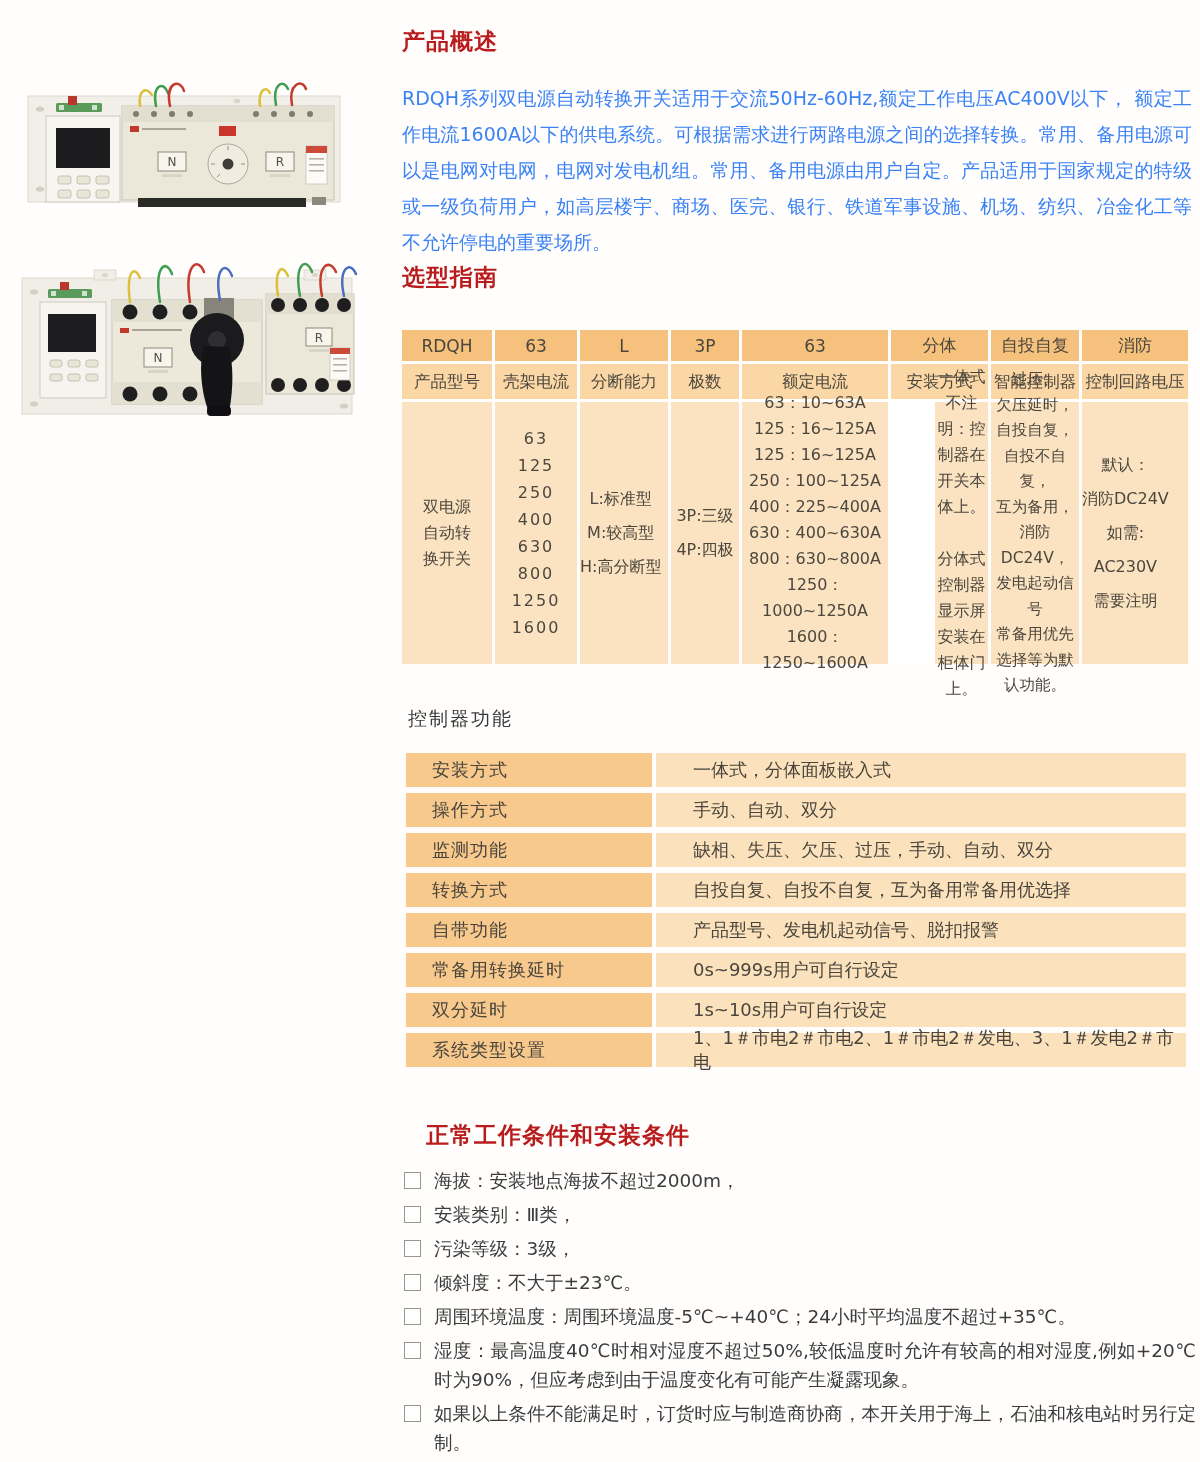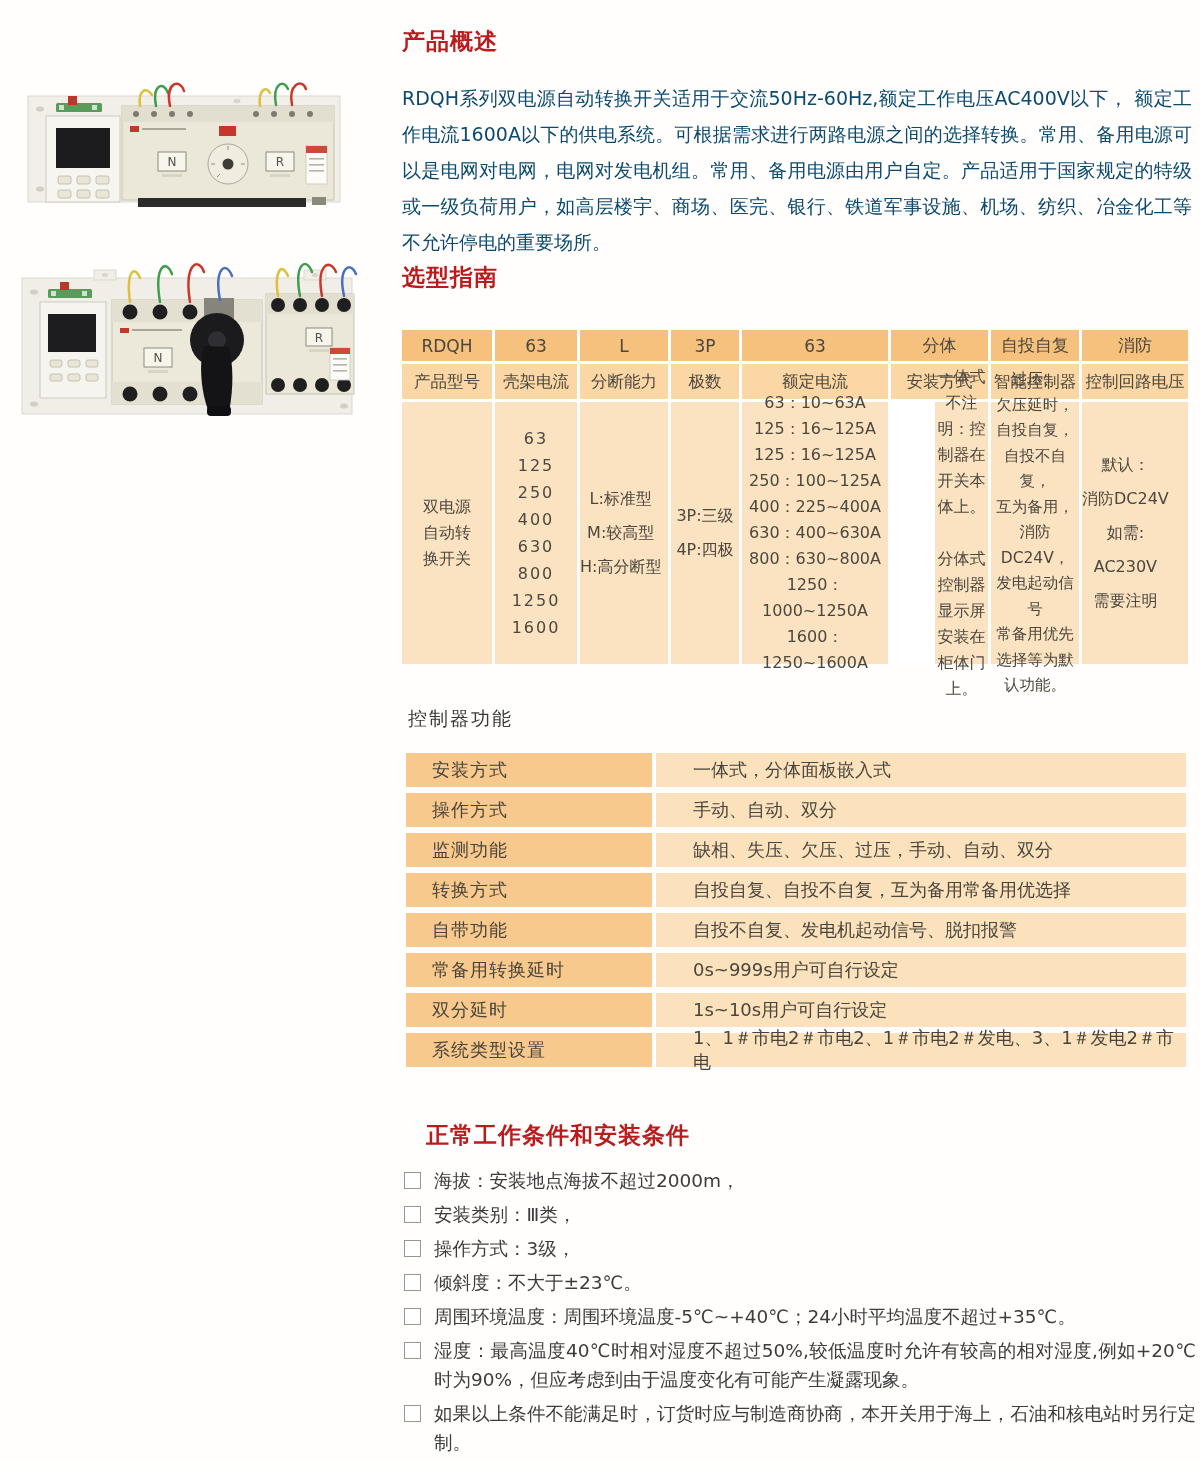--- a/index.html
+++ b/index.html
@@ -17,21 +17,21 @@
   
   .blue-heading {
     position:absolute; left:402px;
     font-size:23px; font-weight:bold; color:#b91c1c; letter-spacing:1px;
   }
   #overview-title   { top:26px; }
   #selection-title  { top:262px; }
   #conditions-title { top:1120px;margin-left:24px; }
   #overview-body {
     position:absolute; left:402px; top:80px; width:790px;
-    font-size:19px; line-height:36px; color:#0c4a6e; text-align:justify;
+    font-size:19px; line-height:36px; color:#3b82f6; text-align:justify;
   }
   #controller-title {
     position:absolute; left:408px; top:706px;
     font-size:19px; color:#3a3a3a; letter-spacing:2px;
   }
   
   #table1 {
     position:absolute; left:402px; top:330px;
     display:grid;
     grid-template-columns:90px 82px 88px 68px 146px 97px 88px 106px;
@@ -345,21 +345,21 @@
   <div id="table2">
     <div class="lab">安装方式</div>
     <div class="val">一体式，分体面板嵌入式</div>
     <div class="lab">操作方式</div>
     <div class="val">手动、自动、双分</div>
     <div class="lab">监测功能</div>
     <div class="val">缺相、失压、欠压、过压，手动、自动、双分</div>
     <div class="lab">转换方式</div>
     <div class="val">自投自复、自投不自复，互为备用常备用优选择</div>
     <div class="lab">自带功能</div>
-    <div class="val">自投不自复、发电机起动信号、脱扣报警</div>
+    <div class="val">产品型号、发电机起动信号、脱扣报警</div>
     <div class="lab">常备用转换延时</div>
     <div class="val">0s~999s用户可自行设定</div>
     <div class="lab">双分延时</div>
     <div class="val">1s~10s用户可自行设定</div>
     <div class="lab">系统类型设置</div>
     <div class="val">1、1＃市电2＃市电2、1＃市电2＃发电、3、1＃发电2＃市电</div>
   </div>
 
   <h2 class="blue-heading" id="conditions-title">正常工作条件和安装条件</h2>
 
@@ -367,21 +367,21 @@
     <div class="chk-item">
       <span class="chk-box"></span>
       <span class="chk-text">海拔：安装地点海拔不超过2000m，</span>
     </div>
     <div class="chk-item">
       <span class="chk-box"></span>
       <span class="chk-text">安装类别：Ⅲ类，</span>
     </div>
     <div class="chk-item">
       <span class="chk-box"></span>
-      <span class="chk-text">操作方式：3级，</span>
+      <span class="chk-text">污染等级：3级，</span>
     </div>
     <div class="chk-item">
       <span class="chk-box"></span>
       <span class="chk-text">倾斜度：不大于±23℃。</span>
     </div>
     <div class="chk-item">
       <span class="chk-box"></span>
       <span class="chk-text">周围环境温度：周围环境温度-5℃~+40℃；24小时平均温度不超过+35℃。</span>
     </div>
     <div class="chk-item">

